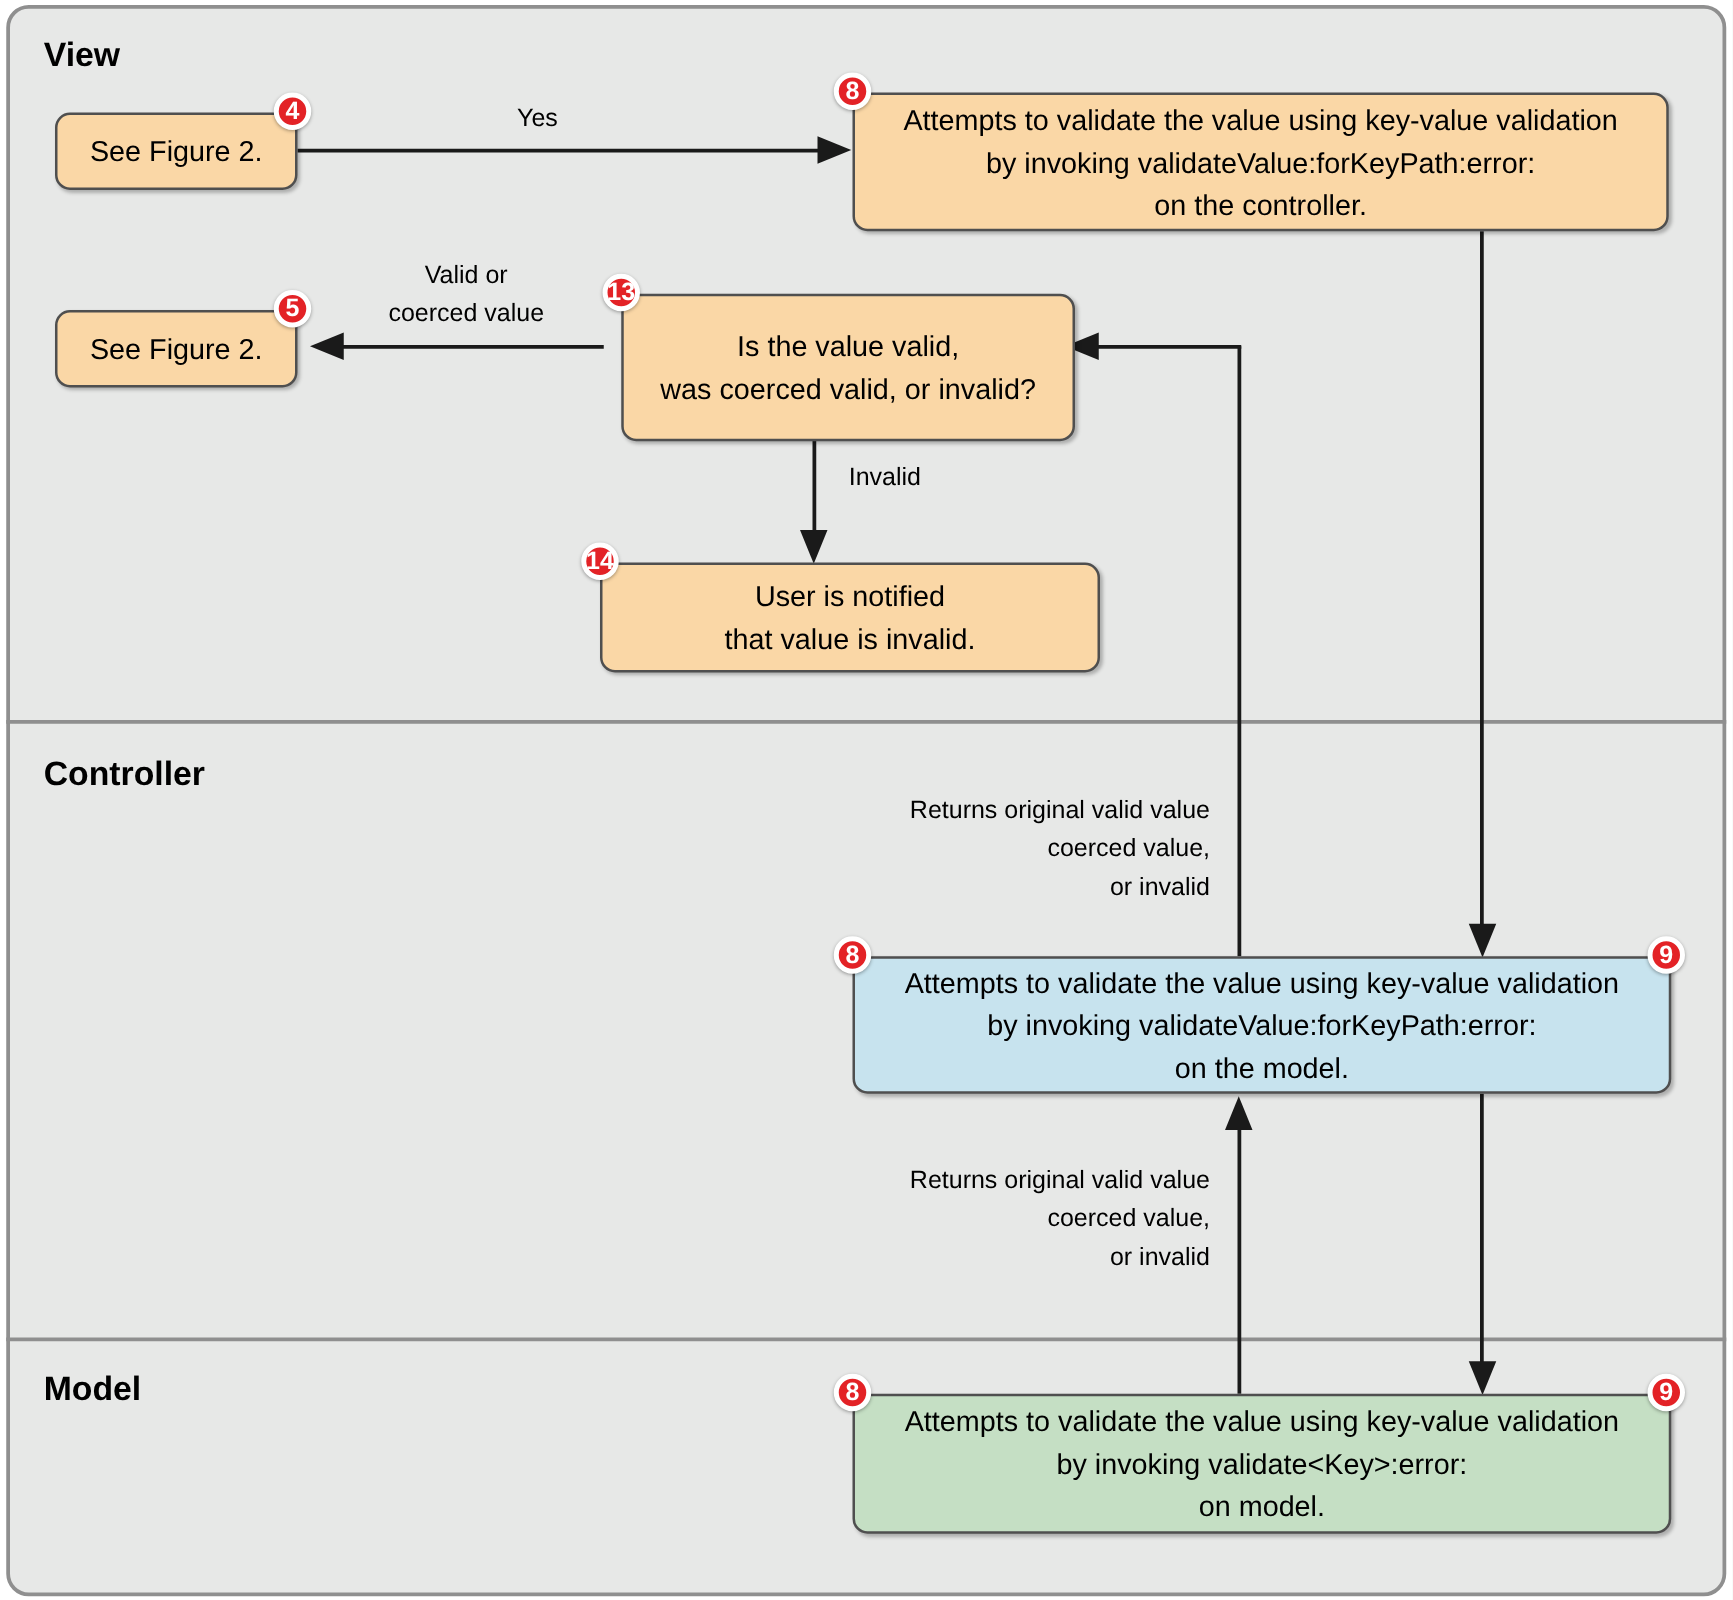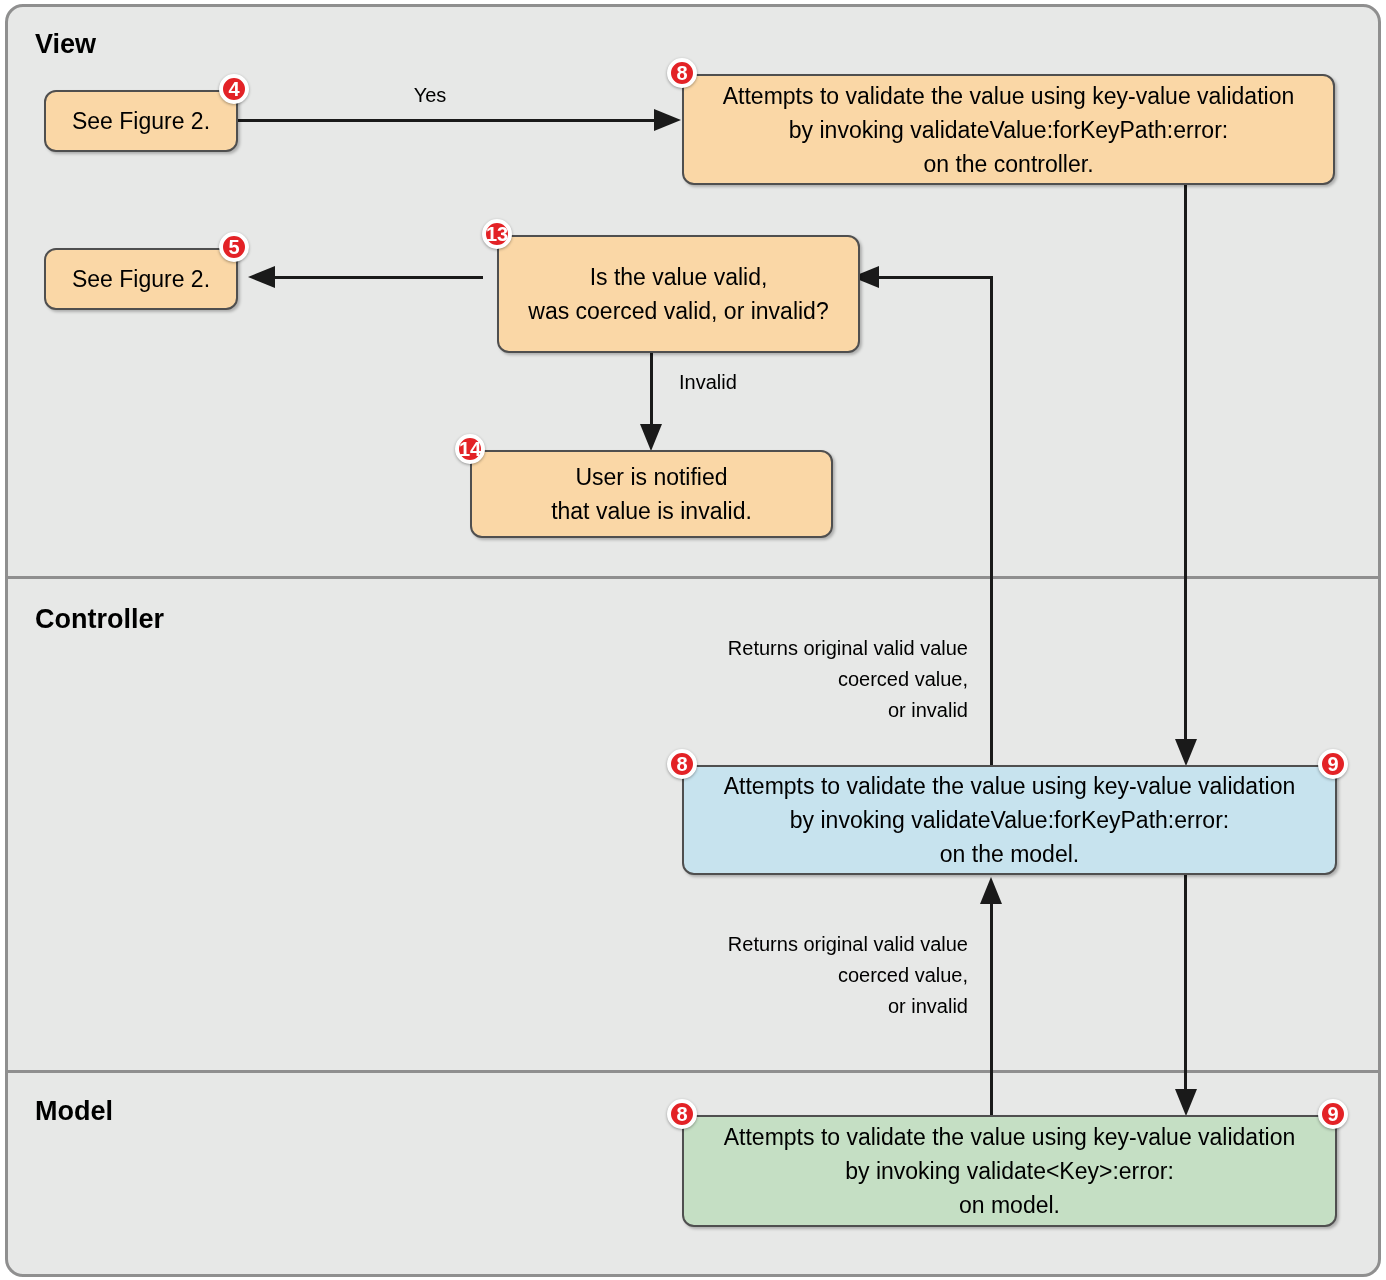--- a/index.html
+++ b/index.html
@@ -80,20 +80,24 @@
 
   <div class="line" style="left:990px;top:277px;width:3px;height:488px"></div>
   <div class="line" style="left:874px;top:276px;width:119px;height:3px"></div>
   <div class="ah left" style="left:852px;top:266px"></div>
 
   <div class="line" style="left:990px;top:899px;width:3px;height:216px"></div>
   <div class="ah up" style="left:980px;top:877px"></div>
 
   <div class="edge-label center" style="left:380px;top:80px;width:100px">Yes</div>
 
+  <div class="edge-label center" style="left:278px;top:205px;width:190px">
+    <div>Valid or</div>
+    <div>coerced value</div>
+  </div>
 
   <div class="edge-label" style="left:679px;top:367px">Invalid</div>
 
   <div class="edge-label rightal" style="left:620px;top:633px;width:348px">
     <div>Returns original valid value</div>
     <div>coerced value,</div>
     <div>or invalid</div>
   </div>
 
   <div class="edge-label rightal" style="left:620px;top:929px;width:348px">
@@ -118,21 +122,21 @@
     <span class="badge tr">5</span>
     <div class="bl">See Figure 2.</div>
   </div>
 
   <div class="box orange" style="left:497px;top:235px;width:363px;height:118px">
     <span class="badge tl">13</span>
     <div class="bl">Is the value valid,</div>
     <div class="bl">was coerced valid, or invalid?</div>
   </div>
 
-  <div class="box orange" style="left:470px;top:450px;width:363px;height:88px">
+  <div class="box orange" style="left:480px;top:450px;width:400px;height:88px">
     <span class="badge tl">14</span>
     <div class="bl">User is notified</div>
     <div class="bl">that value is invalid.</div>
   </div>
 
   <div class="box blue" style="left:682px;top:765px;width:655px;height:110px">
     <span class="badge tl">8</span>
     <span class="badge tr">9</span>
     <div class="bl">Attempts to validate the value using key-value validation</div>
     <div class="bl">by invoking validateValue:forKeyPath:error:</div>

